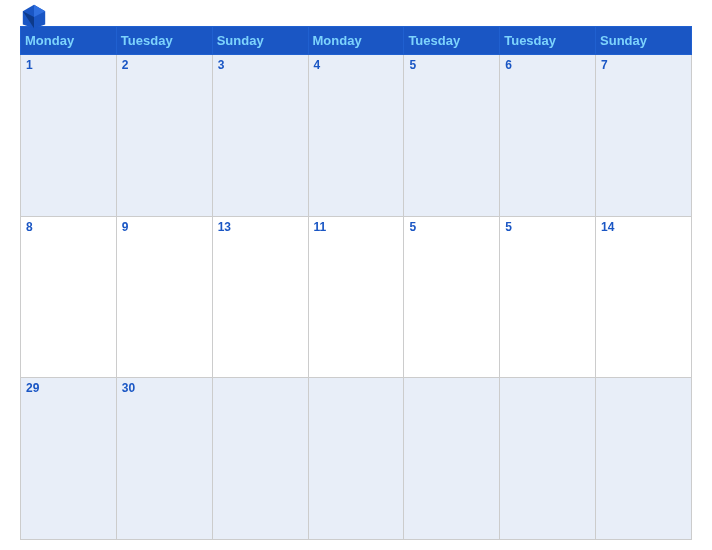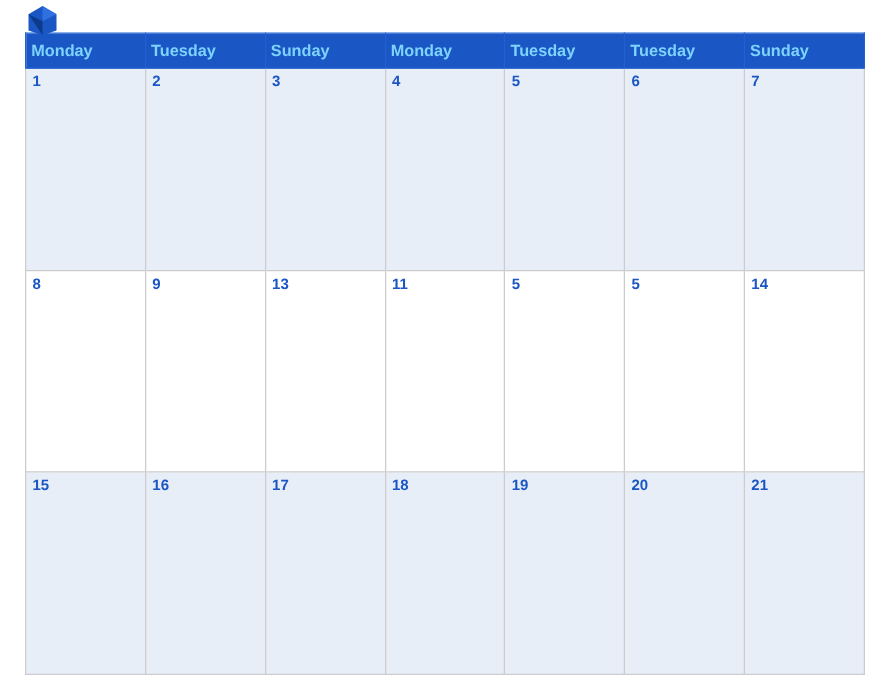--- a/index.html
+++ b/index.html
@@ -157,22 +157,22 @@
       <tr>
         <td><span class="day-num">8</span></td>
         <td><span class="day-num">9</span></td>
         <td><span class="day-num">13</span></td>
         <td><span class="day-num">11</span></td>
         <td><span class="day-num">5</span></td>
         <td><span class="day-num">5</span></td>
         <td><span class="day-num">14</span></td>
       </tr>
       <tr>
-        <td><span class="day-num">15</span></td>
-        <td><span class="day-num">16</span></td>
-        <td><span class="day-num">17</span></td>
-        <td><span class="day-num">18</span></td>
-        <td><span class="day-num">19</span></td>
-        <td><span class="day-num">20</span></td>
-        <td><span class="day-num">21</span></td>
+        <td><span class="day-num">29</span></td>
+        <td><span class="day-num">30</span></td>
+        <td></td>
+        <td></td>
+        <td></td>
+        <td></td>
+        <td></td>
       </tr>
     </tbody>
 </table>
 
 </body></html>

